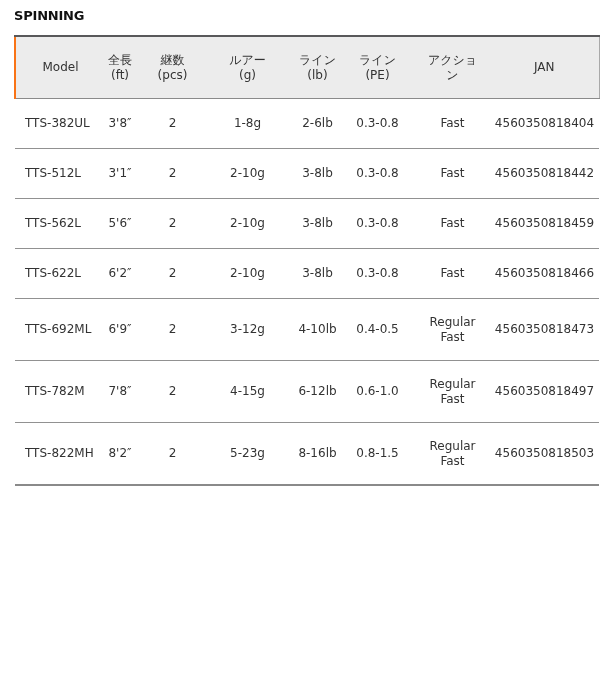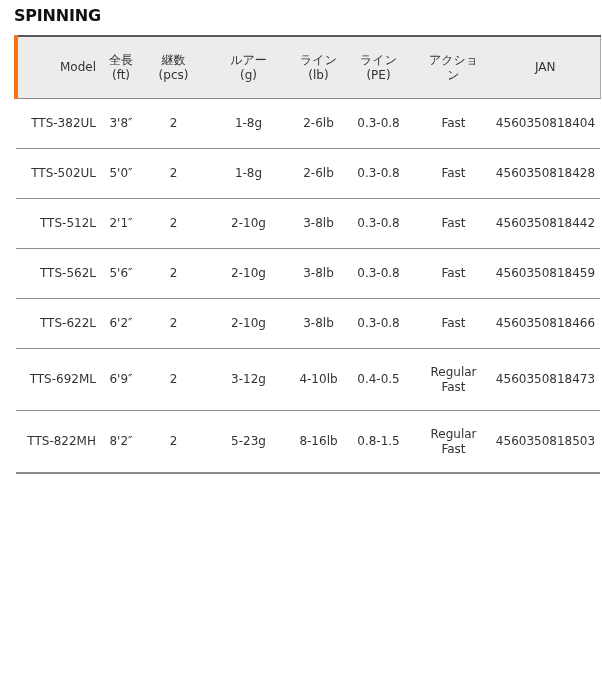--- a/index.html
+++ b/index.html
@@ -12,21 +12,21 @@
     height: 700px;
     overflow: hidden;
     font-family: "DejaVu Sans", "Liberation Sans", sans-serif;
     color: var(--text-color, #333333);
   }
   .page {
     padding: 6px 0 0 14px;
   }
   .section-title {
     margin: 0 0 9px 0;
-    font-size: 16px;
+    font-size: 13px;
     line-height: 20px;
     font-weight: bold;
     letter-spacing: -0.2px;
     color: var(--title-color, #111111);
   }
   table.spec-table {
     border-collapse: collapse;
     table-layout: fixed;
     width: 584px;
     font-size: 12px;
@@ -48,38 +48,38 @@
     height: 61px;
     font-weight: normal;
     font-size: 12px;
     text-align: center;
     vertical-align: middle;
     white-space: pre-line;
     line-height: 15px;
     padding: 0;
   }
   thead th:first-child {
-    border-left: 4px solid #f97316;
-    text-align: right;
+    border-left: 2px solid #f97316;
+    text-align: center;
     padding-left: 10px;
   }
   thead th:last-child {
     border-right: 1px solid #a9a9a9;
   }
   tbody td {
     border-bottom: 1px solid var(--border-row, #919191);
     height: 49px;
     text-align: center;
     vertical-align: middle;
     white-space: pre-line;
     line-height: 15px;
     padding: 0;
   }
   tbody td:first-child {
-    text-align: right;
+    text-align: left;
     padding-left: 10px;
   }
   tbody tr.tall td {
     height: 61px;
   }
   tbody tr:last-child td {
     border-bottom: 2px solid var(--border-mid, #8a8a8a);
   }
 </style>
 </head>
@@ -122,32 +122,22 @@
           <td>TTS-382UL</td>
           <td>3'8″</td>
           <td>2</td>
           <td>1-8g</td>
           <td>2-6lb</td>
           <td>0.3-0.8</td>
           <td>Fast</td>
           <td>4560350818404</td>
         </tr>
         <tr>
-          <td>TTS-502UL</td>
-          <td>5'0″</td>
-          <td>2</td>
-          <td>1-8g</td>
-          <td>2-6lb</td>
-          <td>0.3-0.8</td>
-          <td>Fast</td>
-          <td>4560350818428</td>
-        </tr>
-        <tr>
           <td>TTS-512L</td>
-          <td>2'1″</td>
+          <td>3'1″</td>
           <td>2</td>
           <td>2-10g</td>
           <td>3-8lb</td>
           <td>0.3-0.8</td>
           <td>Fast</td>
           <td>4560350818442</td>
         </tr>
         <tr>
           <td>TTS-562L</td>
           <td>5'6″</td>
@@ -173,20 +163,31 @@
           <td>6'9″</td>
           <td>2</td>
           <td>3-12g</td>
           <td>4-10lb</td>
           <td>0.4-0.5</td>
           <td>Regular
 Fast</td>
           <td>4560350818473</td>
         </tr>
         <tr class="tall">
+          <td>TTS-782M</td>
+          <td>7'8″</td>
+          <td>2</td>
+          <td>4-15g</td>
+          <td>6-12lb</td>
+          <td>0.6-1.0</td>
+          <td>Regular
+Fast</td>
+          <td>4560350818497</td>
+        </tr>
+        <tr class="tall">
           <td>TTS-822MH</td>
           <td>8'2″</td>
           <td>2</td>
           <td>5-23g</td>
           <td>8-16lb</td>
           <td>0.8-1.5</td>
           <td>Regular
 Fast</td>
           <td>4560350818503</td>
         </tr>

